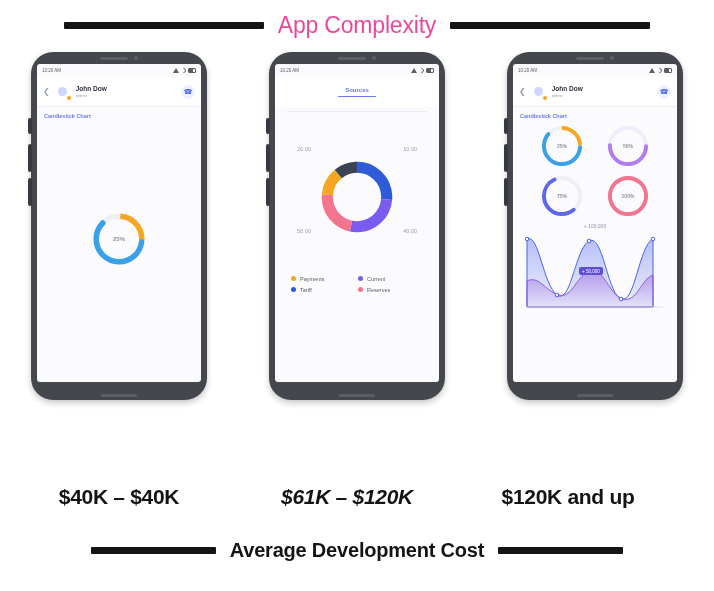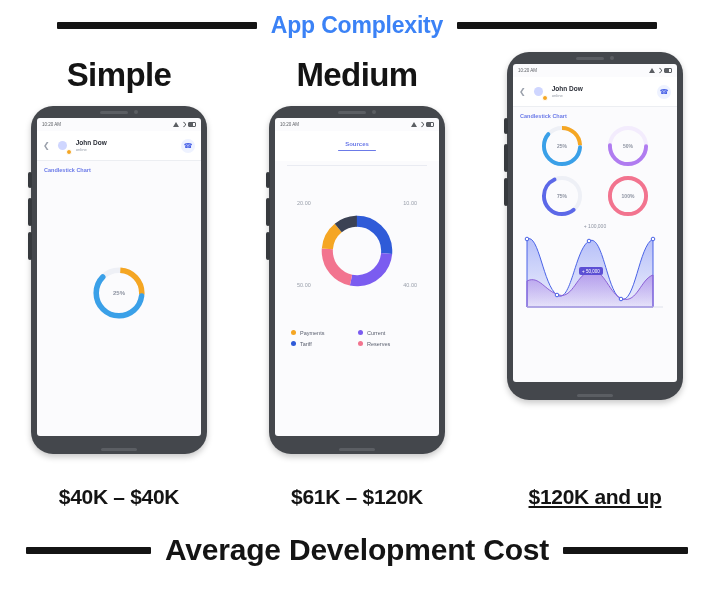--- a/index.html
+++ b/index.html
@@ -16,33 +16,33 @@
   .header-row {
     position: absolute; top: 8px; left: 0; width: 714px; height: 34px;
     display: flex; align-items: center; justify-content: center;
   }
   .rule {
     height: 7px; background: #141414; border-radius: 1px;
   }
   .rule-left  { width: 200px; margin-right: 14px; }
   .rule-right { width: 200px; margin-left: 14px; }
   .header-title {
-    font-size: 23px; font-weight: bold; color: #3b82f6;
+    font-size: 23px; font-weight: normal; color: #ec4899;
     letter-spacing: -0.2px; white-space: nowrap;
   }
 
   
   .footer-row {
     position: absolute; top: 533px; left: 0; width: 714px; height: 34px;
     display: flex; align-items: center; justify-content: center;
   }
   .footer-rule-left  { width: 125px; margin-right: 14px; }
   .footer-rule-right { width: 125px; margin-left: 14px; }
   .footer-title {
-    font-size: 30px; font-weight: bold; color: #141414;
+    font-size: 20px; font-weight: bold; color: #141414;
     letter-spacing: -0.2px; white-space: nowrap;
   }
 
   
   .col {
     position: absolute; top: 52px; width: 238px; height: 470px;
     display: flex; flex-direction: column; align-items: center;
   }
   .col-1 { left: 0px; }
   .col-2 { left: 238px; }
@@ -52,22 +52,22 @@
     font-size: 33px; font-weight: bold; color: #141414;
     letter-spacing: -0.6px; margin-bottom: 8px; height: 46px;
     display: flex; align-items: center;
   }
 
   .col-price {
     position: absolute; top: 485px; width: 238px; text-align: center;
     font-size: 21px; font-weight: bold; color: #141414; letter-spacing: -0.3px;
   }
   .price-1 { left: 0px; }
-  .price-2 { left: 238px; }
-  .price-3 { left: 476px; text-decoration: underline; }
+  .price-2 { left: 228px; font-style: italic; }
+  .price-3 { left: 449px; }
 
   
   .phone {
     position: relative;
     width: 176px; height: 348px;
     background: #44474c;
     border-radius: 22px;
     box-shadow: 0 3px 6px rgba(0,0,0,0.22);
   }
   .phone-btn {
@@ -190,21 +190,20 @@
 </head>
 <body>
 
 <div class="header-row">
   <div class="rule rule-left"></div>
   <div class="header-title">App Complexity</div>
   <div class="rule rule-right"></div>
 </div>
 
 <div class="col col-1">
-  <div class="col-title">Simple</div>
 
   <div class="phone">
     <div class="phone-btn btn-a"></div>
     <div class="phone-btn btn-b"></div>
     <div class="phone-btn btn-c"></div>
     <div class="phone-top">
       <div class="speaker"></div>
       <div class="cam"></div>
     </div>
 
@@ -247,21 +246,20 @@
     </div>
 
     <div class="phone-chin">
       <div class="chin-bar"></div>
     </div>
   </div>
 </div>
 <div class="col-price price-1">$40K – $40K</div>
 
 <div class="col col-2">
-  <div class="col-title">Medium</div>
 
   <div class="phone">
     <div class="phone-btn btn-a"></div>
     <div class="phone-btn btn-b"></div>
     <div class="phone-btn btn-c"></div>
     <div class="phone-top">
       <div class="speaker"></div>
       <div class="cam"></div>
     </div>
 

